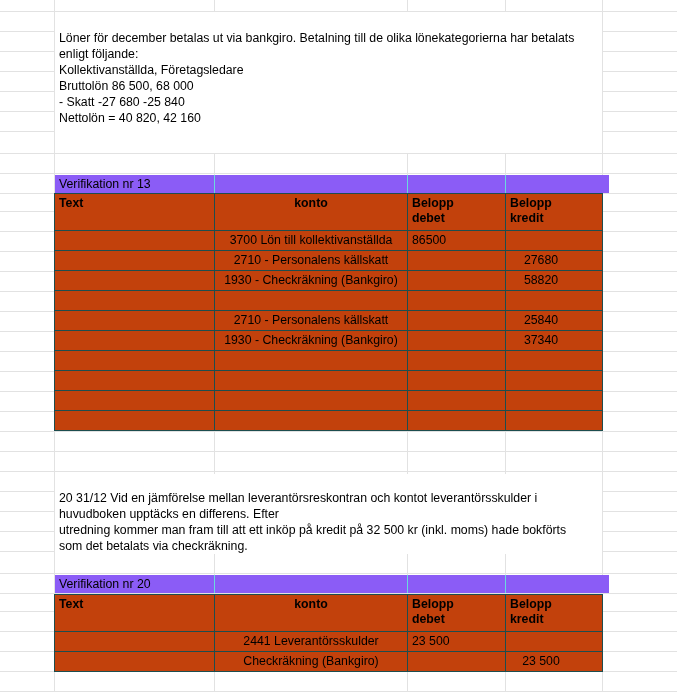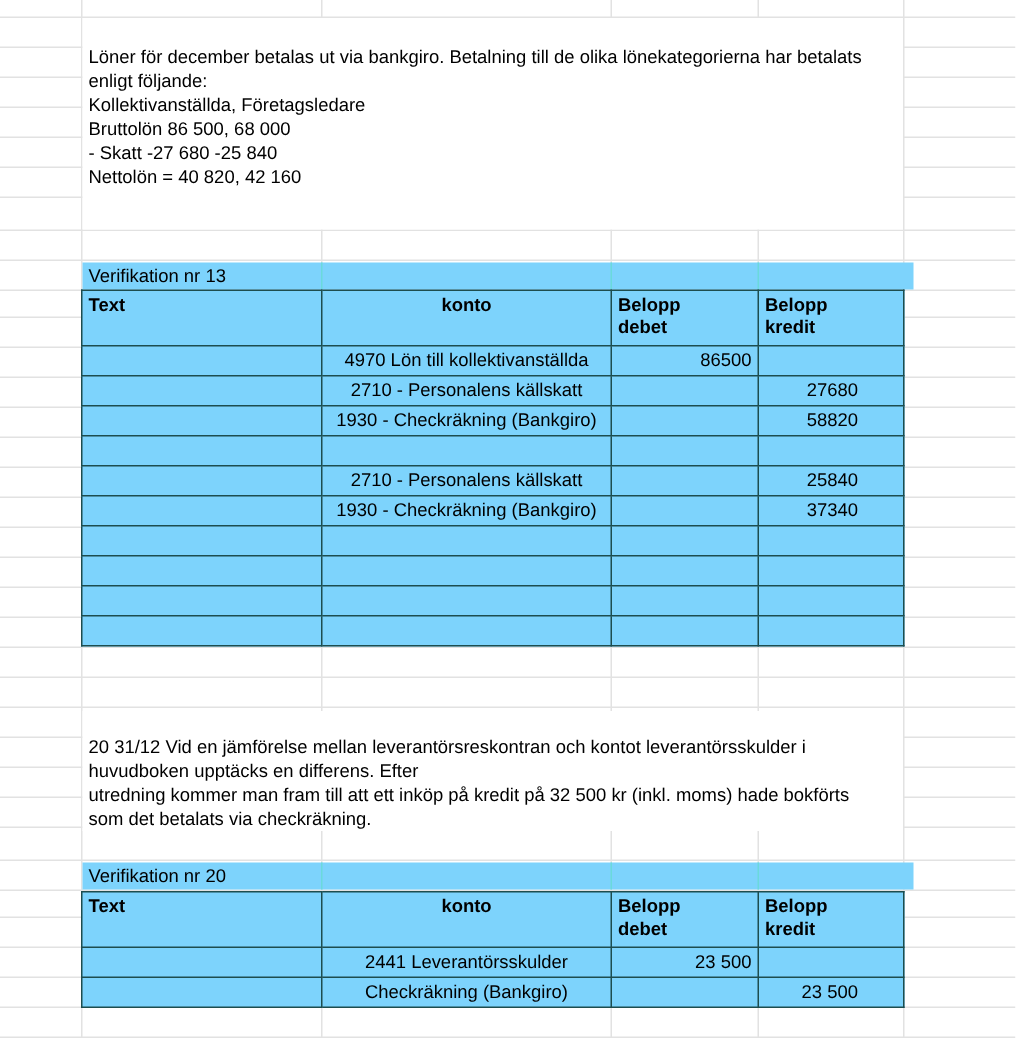--- a/index.html
+++ b/index.html
@@ -6,33 +6,33 @@
   body { width: 677px; height: 692px; overflow: hidden; position: relative;
          font-family: "Liberation Sans", sans-serif; font-size: 12px; color: #000; }
   .grid { position: absolute; left: 0; top: 0; width: 677px; height: 692px; }
   .hline { position: absolute; left: 0; width: 677px; height: 1px; background: #e2e2e2; }
   .vline { position: absolute; top: 0; width: 1px; height: 692px; background: #e2e2e2; }
   .textblock { position: absolute; left: 55px; width: 547px; background: #fff;
                padding: 0 4px; box-sizing: border-box; line-height: 16px; font-size: 12.3px; }
   .textblock div { white-space: nowrap; }
 
   .titlebar { position: absolute; left: 55px; width: 554px; height: 18px;
-              background: #7dd3fc; box-sizing: border-box; padding: 2px 4px;
+              background: #8b5cf6; box-sizing: border-box; padding: 2px 4px;
               font-size: 12.3px; line-height: 14px; }
   .titlebar .cellsep { position: absolute; top: 0; width: 1px; height: 18px; background: #6ad9dc; }
 
-  table.ver { position: absolute; left: 54px; border-collapse: collapse; background: #7dd3fc;
+  table.ver { position: absolute; left: 54px; border-collapse: collapse; background: #c2410c;
               table-layout: fixed; }
   table.ver td { border: 1px solid #1d4d4e; padding: 0 4px; font-size: 12.3px; height: 19px;
                  line-height: 15px; vertical-align: middle; overflow: hidden; white-space: nowrap; }
   table.ver tr.head td { height: 34px; vertical-align: top; font-weight: bold; padding-top: 2px;
                          line-height: 15px; white-space: normal; }
   table.ver td.c { text-align: center; }
-  table.ver td.r { text-align: right; padding-right: 30px; }
-  table.ver td.d { text-align: right; margin-top: 20px; }
+  table.ver td.r { text-align: center; padding-right: 30px; }
+  table.ver td.d { text-align: left; margin-top: 20px; }
 </style>
 </head>
 <body>
 
 <div class="grid">
   <div class="vline" style="left:54px"></div>
   <div class="vline" style="left:214px"></div>
   <div class="vline" style="left:407px"></div>
   <div class="vline" style="left:505px"></div>
   <div class="vline" style="left:602px"></div>
@@ -102,21 +102,21 @@
       <tr class="head">
     <td>Text</td>
     <td class="c">konto</td>
     <td>Belopp<br>debet</td>
     <td>Belopp<br>kredit</td>
   </tr>
   </tbody>
     <tbody id="v13-body">
       <tr>
         <td></td>
-        <td class="c">4970 Lön till kollektivanställda</td>
+        <td class="c">3700 Lön till kollektivanställda</td>
         <td class="d">86500</td>
         <td class="r"></td>
       </tr>
       <tr>
         <td></td>
         <td class="c">2710 - Personalens källskatt</td>
         <td class="d"></td>
         <td class="r">27680</td>
       </tr>
       <tr>

